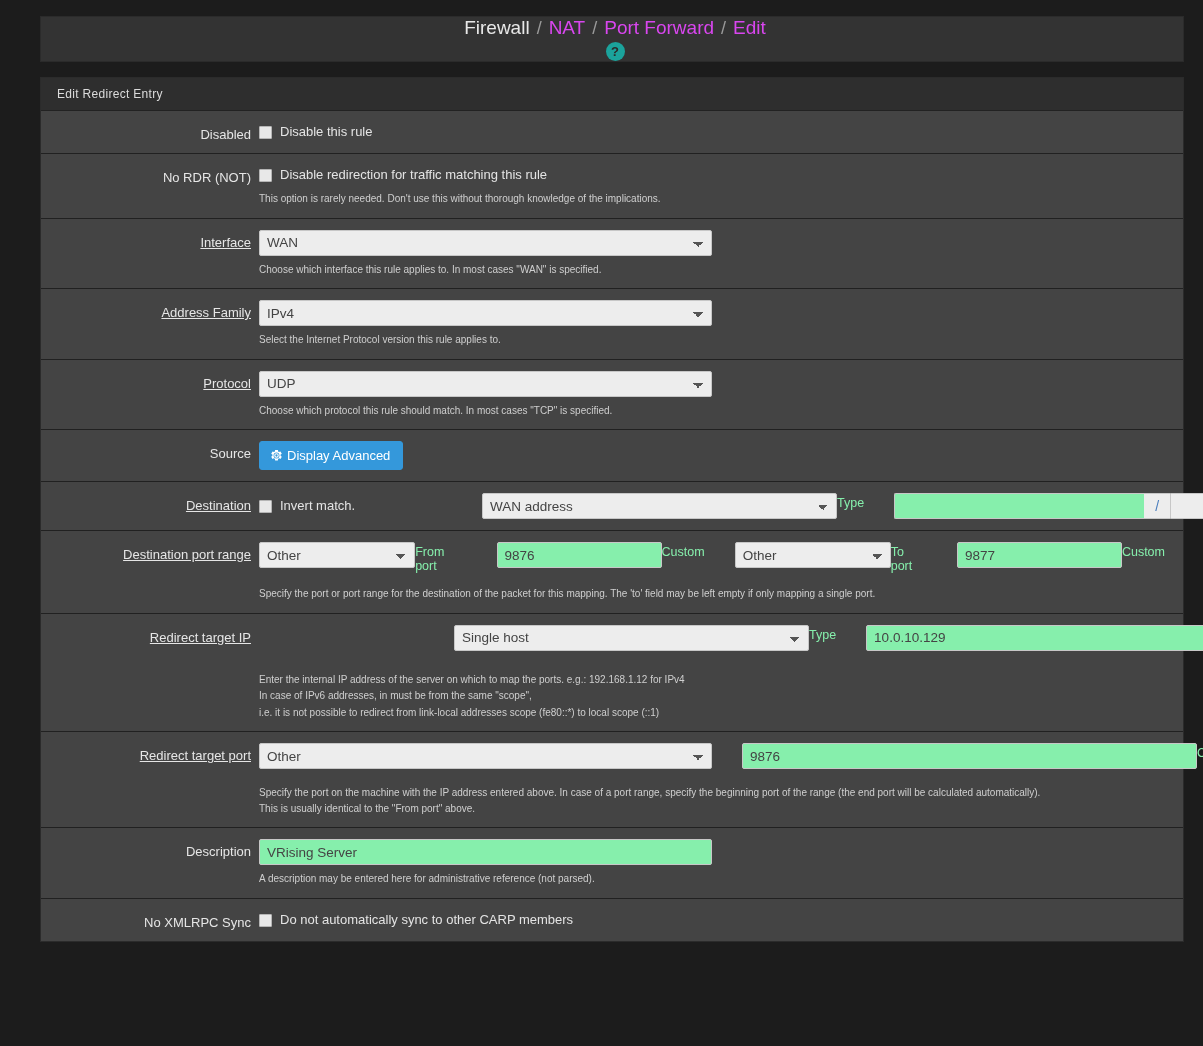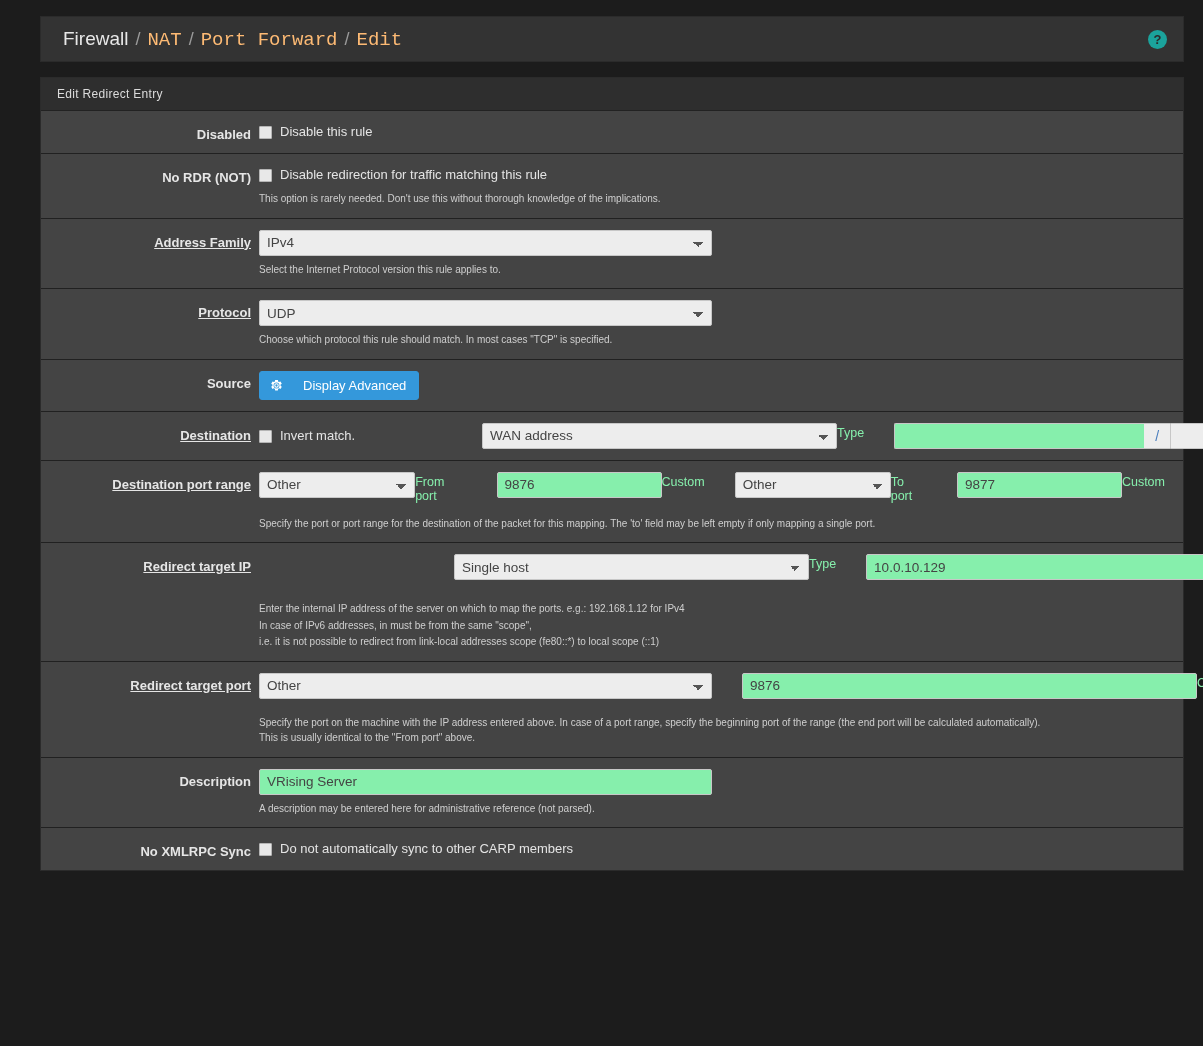--- a/index.html
+++ b/index.html
@@ -14,24 +14,25 @@
   .page { padding: 16px 19px 0 40px; }
 
   
   .crumb-bar {
     background: #333333;
     height: 46px;
     display: flex;
     align-items: center;
     padding: 0 16px 0 22px;
     border: 1px solid #2b2b2b;
+    flex-direction: column;
   }
   .crumb-bar .crumbs { font-size: 19px; display: flex; align-items: baseline; }
   .crumb-bar .crumb-cur { color: #e8e8e8; }
-  .crumb-bar .crumb-link { color: #fdba74; text-decoration: none; font-family: Liberation Mono, monospace; }
+  .crumb-bar .crumb-link { color: #d946ef; text-decoration: none; }
   .crumb-bar .sep { color: #9a9a9a; margin: 0 7px; font-size: 18px; }
   .crumb-spacer { flex: 1 1 auto; }
   .help-icon {
     width: 19px; height: 19px; border-radius: 50%;
     background: #1ba39c; color: #2a2a2a;
     font-size: 13px; font-weight: bold;
     display: flex; align-items: center; justify-content: center;
     line-height: 1; cursor: pointer;
   }
 
@@ -54,21 +55,21 @@
     padding: 11px 0 11px 0;
     min-height: 40px;
   }
   .frow:last-child { border-bottom: none; }
   .flabel {
     width: 218px;
     flex: 0 0 218px;
     text-align: right;
     padding: 5px 8px 0 10px;
     font-size: 13px;
-    font-weight: bold;
+    font-weight: normal;
     color: #e6e6e6;
   }
   .flabel.link { text-decoration: underline; cursor: pointer; }
   .fctl { flex: 1 1 auto; padding-right: 18px; }
 
   .inline { display: flex; align-items: flex-start; }
 
   
   .help {
     font-size: 10px;
@@ -128,21 +129,21 @@
     background: #3498db;
     border: 1px solid #3498db;
     color: #fff;
     font-size: 13px;
     font-family: "Liberation Sans", sans-serif;
     padding: 6px 12px 6px 10px;
     border-radius: 3px;
     cursor: pointer;
     display: inline-flex;
     align-items: center;
-    gap: 20px;
+    gap: 4px;
   }
   .gear { width: 13px; height: 13px; display: inline-block; }
 
   
   .combo { display: flex; align-items: center; }
   .combo .addr { width: 250px; border-radius: 2px 0 0 2px; border-right: none; }
   .combo .slash {
     width: 26px; height: 26px;
     background: #ededed; border: 1px solid #c7c7c7; border-left: none; border-right: none;
     color: #4a7dbd; font-size: 14px;
@@ -190,20 +191,29 @@
         <div class="flabel">No RDR (NOT)</div>
         <div class="fctl">
           <div class="inline">
             <span class="cbx"></span>
             <span class="cbx-lbl">Disable redirection for traffic matching this rule</span>
           </div>
           <div class="help">This option is rarely needed. Don't use this without thorough knowledge of the implications.</div>
         </div>
       </div>
 
+      <div class="frow">
+        <div class="flabel link">Interface</div>
+        <div class="fctl">
+          <select class="sel w-453">
+            <option>WAN</option>
+          </select>
+          <div class="help">Choose which interface this rule applies to. In most cases "WAN" is specified.</div>
+        </div>
+      </div>
 
       <div class="frow">
         <div class="flabel link">Address Family</div>
         <div class="fctl">
           <select class="sel w-453">
             <option>IPv4</option>
           </select>
           <div class="help">Select the Internet Protocol version this rule applies to.</div>
         </div>
       </div>

